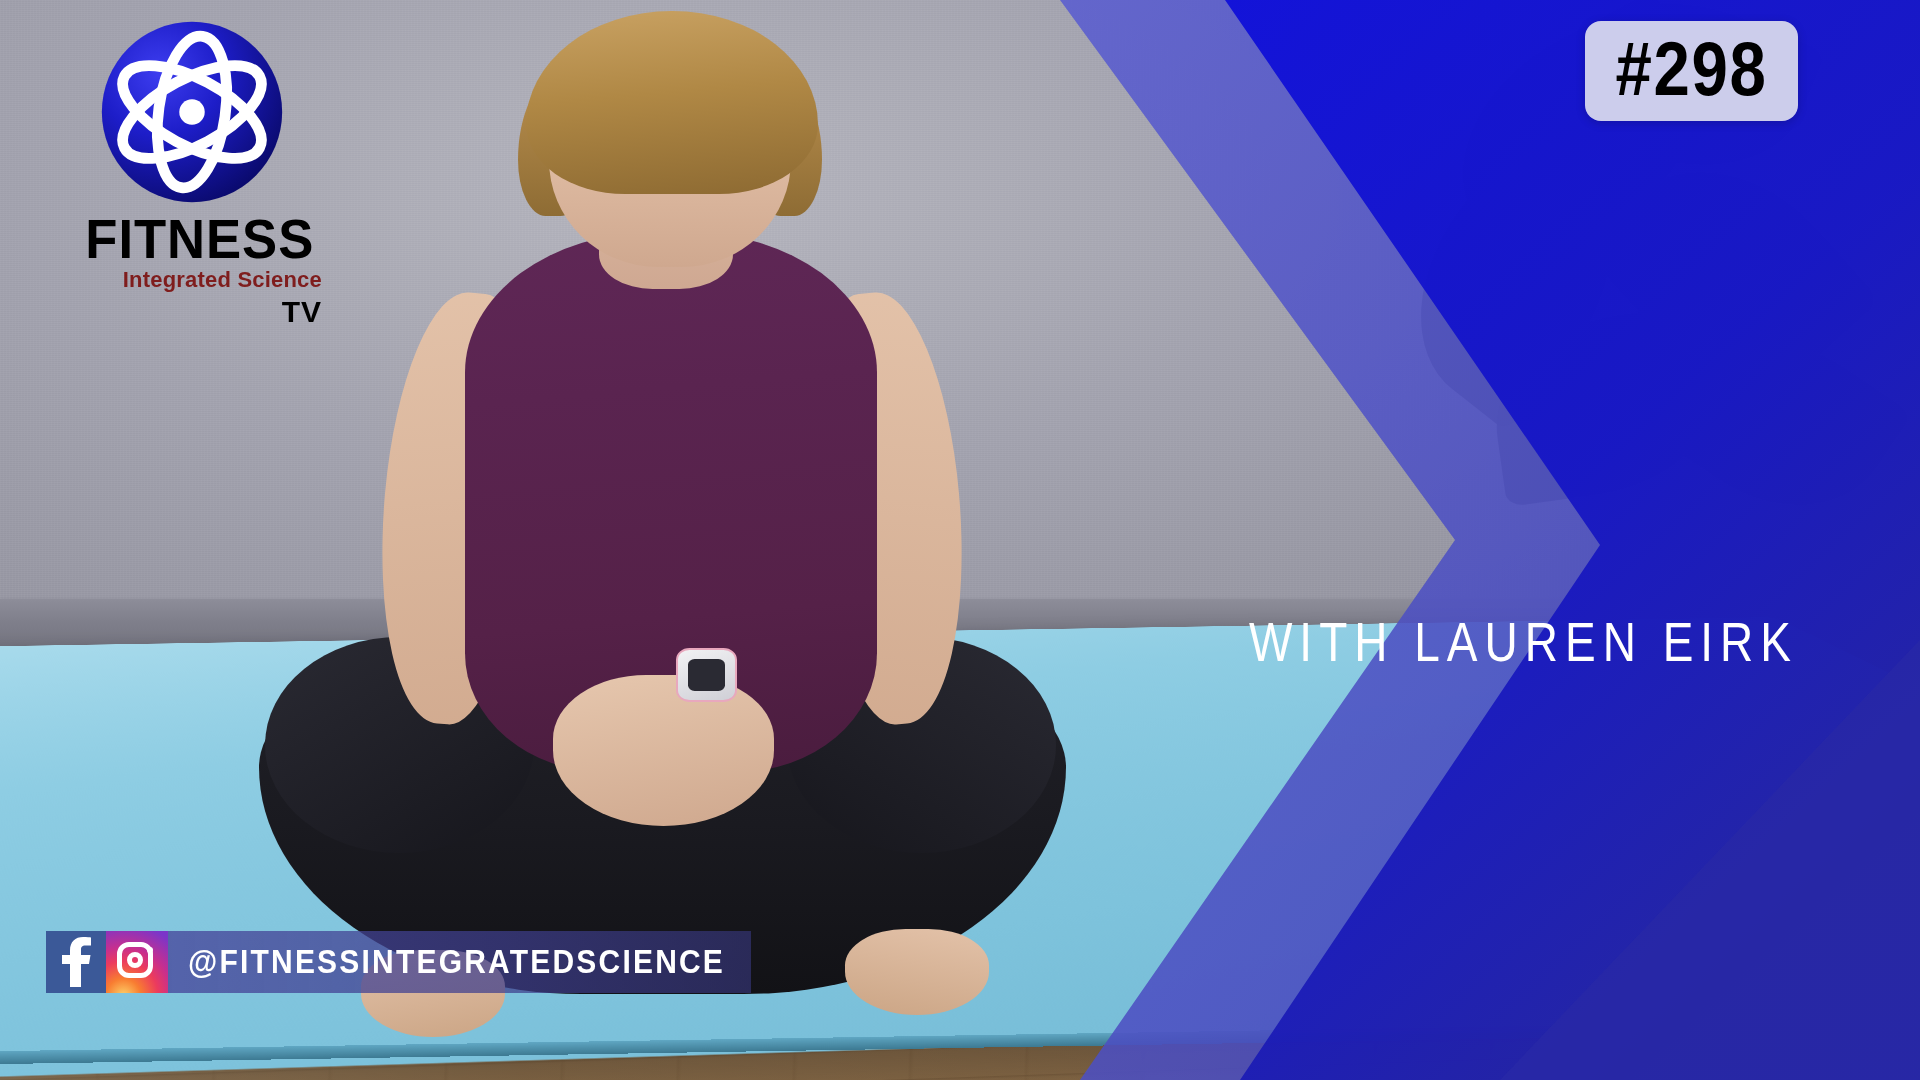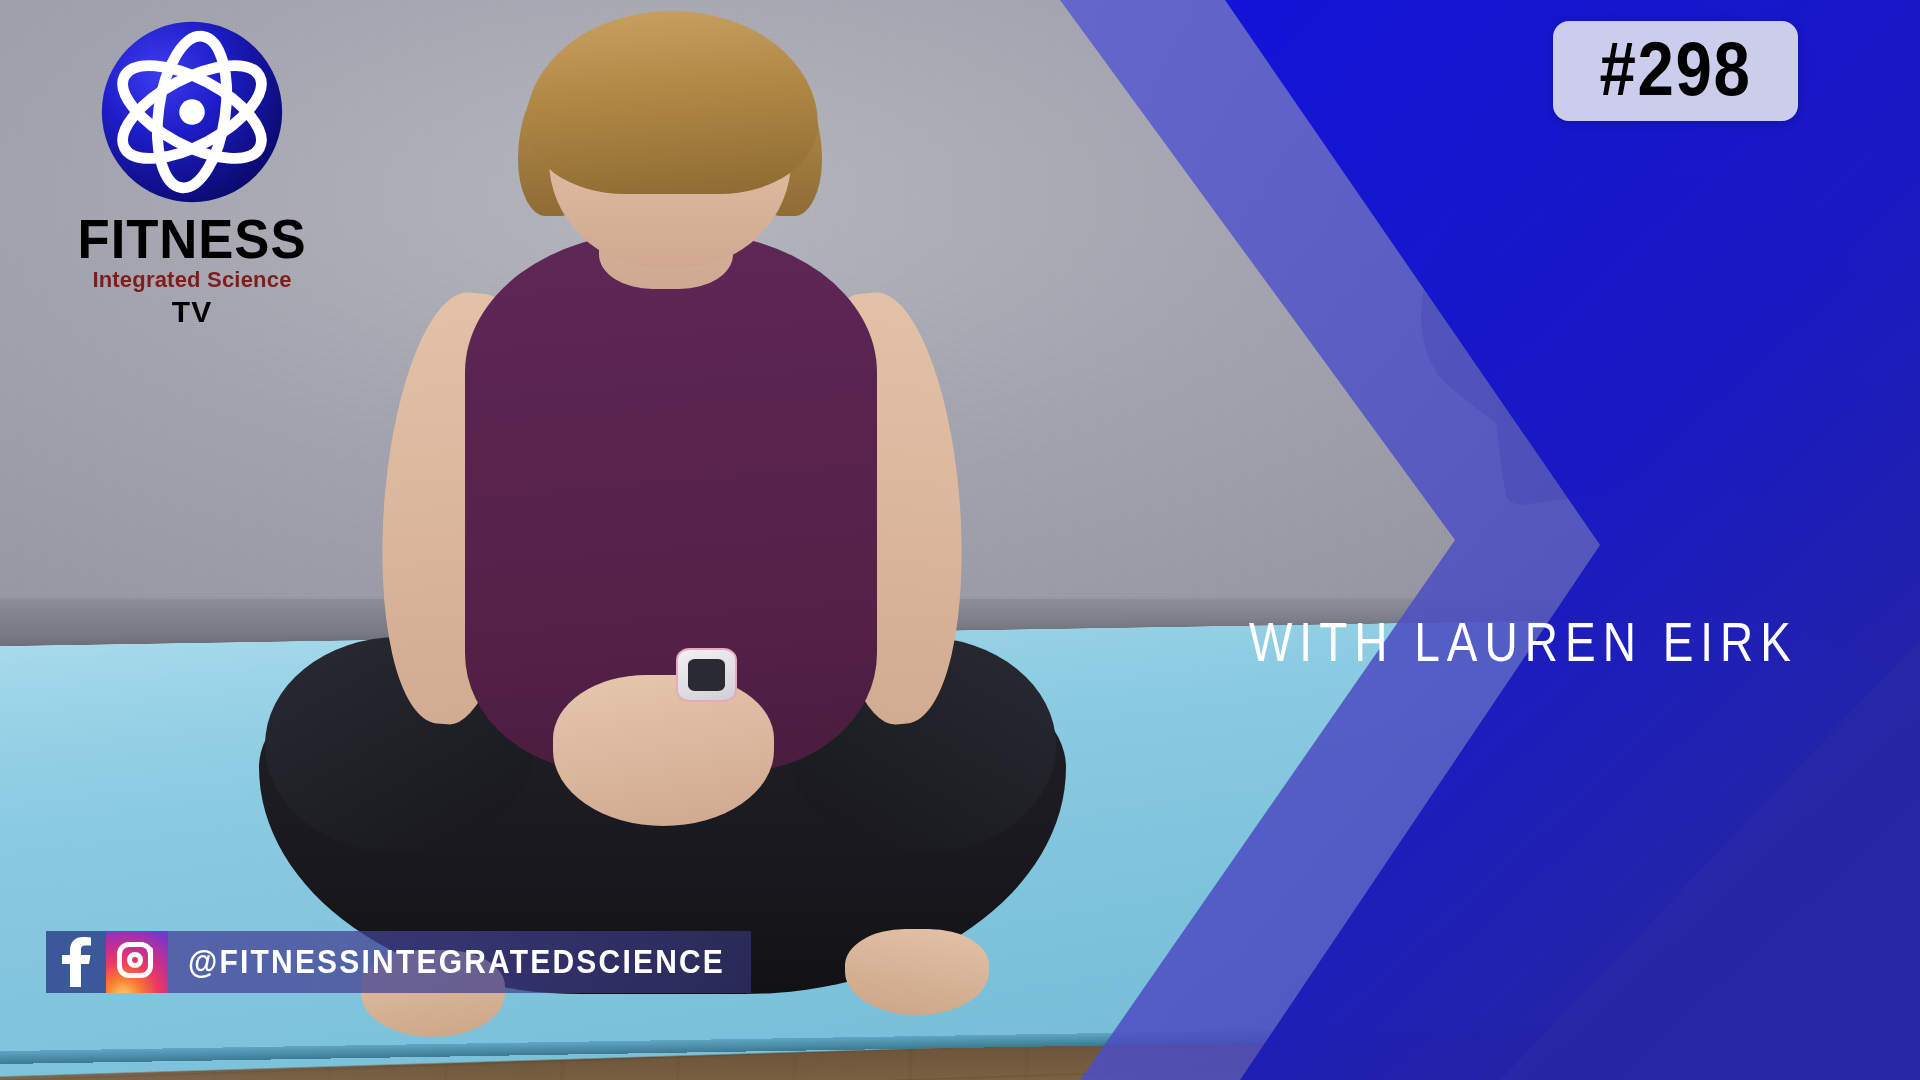--- a/index.html
+++ b/index.html
@@ -232,21 +232,21 @@
   
   .geo { position: absolute; inset: 0; }
   .geo svg { width: 100%; height: 100%; display: block; }
 
   
   .logo {
     position: absolute;
     left: 62px;
     top: 14px;
     width: 260px;
-    text-align: center;
+    text-align: right;
     user-select: none;
   }
   .atom-wrap {
     width: 196px;
     height: 196px;
     margin: 0 auto;
     position: relative;
   }
   .atom-wrap svg { width: 100%; height: 100%; display: block; }
   .logo-fitness {
@@ -276,21 +276,21 @@
     line-height: 1.1;
   }
 
   
   .episode-badge {
     position: absolute;
     right: 122px;
     top: 21px;
     background: rgba(218,220,238,.93);
     border-radius: 16px;
-    padding: 10px 34px 14px;
+    padding: 10px 18px 14px;
     box-shadow: 0 2px 10px rgba(0,0,0,.18);
   }
   .episode-text {
     font-family: "Liberation Sans", sans-serif;
     font-weight: 700;
     font-size: 76px;
     line-height: 1;
     color: #000;
     letter-spacing: 2px;
     transform: scaleX(.86);

